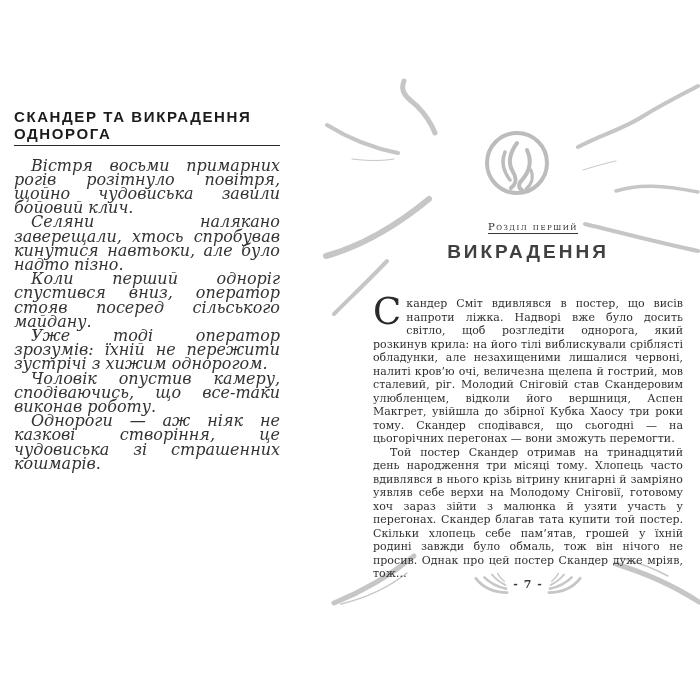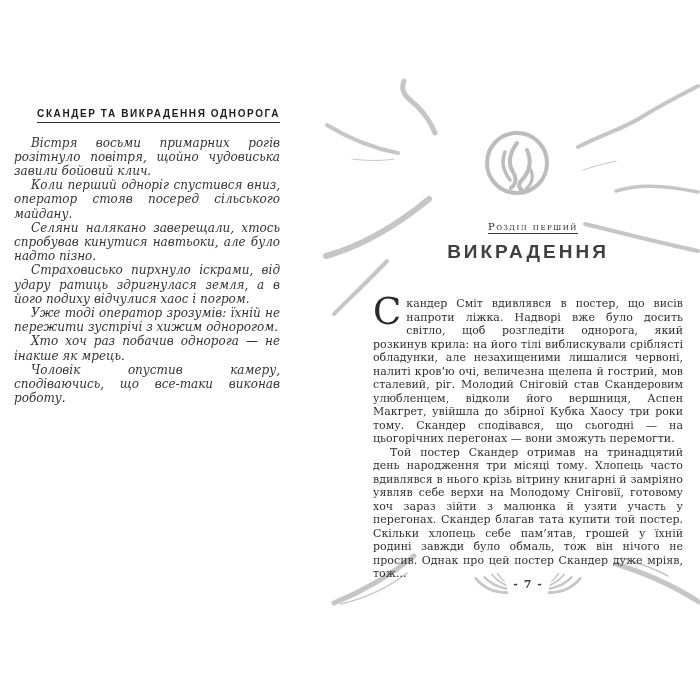--- a/index.html
+++ b/index.html
@@ -6,28 +6,28 @@
   body{
     width:700px;height:700px;position:relative;background:#ffffff;
     font-family:"DejaVu Serif", serif;color:#2f2f2f;overflow:hidden;
   }
   .decor-svg{position:absolute;left:0;top:0;width:700px;height:700px;z-index:0;pointer-events:none;}
   .page{position:absolute;z-index:1;}
 
   
   .left-page{left:14px;top:108px;width:266px;}
   .running-header{
-    text-align:right;
+    text-align:left;
     font-family:"Liberation Sans", sans-serif;
-    font-size:10px;font-weight:bold;letter-spacing:1.6px;color:#1c1c1c;
+    font-size:15px;font-weight:bold;letter-spacing:1.6px;color:#1c1c1c;
   }
   .running-header span{display:inline-block;border-bottom:1px solid #2a2a2a;padding-bottom:2.5px;}
   .left-body{
     margin-top:13px;
-    font-style:italic;font-size:12px;line-height:14.2px;text-align:justify;color:#333;
+    font-style:italic;font-size:16px;line-height:14.2px;text-align:justify;color:#333;
   }
   .left-body p{margin:0;text-indent:17px;}
 
   
   .right-page{left:373px;top:0;width:310px;}
   .chapter-label{
     position:absolute;left:5px;top:221px;width:100%;text-align:center;
     font-size:10px;letter-spacing:1.5px;color:#262626;
     font-variant-caps:small-caps;
   }
@@ -91,26 +91,25 @@
     <path d="M531,170 C534,178 532,184 526,189" stroke-width="3"></path>
   </g>
 </svg>
 
 <div class="page left-page">
   <div class="running-header">
     <span>СКАНДЕР ТА ВИКРАДЕННЯ ОДНОРОГА</span>
   </div>
   <div class="left-body">
       <p>Вістря восьми примарних рогів розітнуло повітря, щойно чудовиська завили бойовий клич.</p>
+      <p>Селяни налякано заверещали, хтось спробував кинутися навтьоки, але було надто пізно.</p>
       <p>Коли перший одноріг спустився вниз, оператор стояв посеред сільського майдану.</p>
-      <p>Селяни налякано заверещали, хтось спробував кинутися навтьоки, але було надто пізно.</p>
-      <p>Страховисько пирхнуло іскрами, від удару ратиць здригнулася земля, а в його подиху відчулися хаос і погром.</p>
       <p>Уже тоді оператор зрозумів: їхній не пережити зустрічі з хижим однорогом.</p>
-      <p>Хто хоч раз побачив однорога — не інакше як мрець.</p>
       <p>Чоловік опустив камеру, сподіваючись, що все-таки виконав роботу.</p>
+      <p>Однороги — аж ніяк не казкові створіння, це чудовиська зі страшенних кошмарів.</p>
     </div>
 </div>
 
 <div class="page right-page">
   <div class="chapter-label">
     <span>Розділ перший</span>
   </div>
   <div class="chapter-title">ВИКРАДЕННЯ</div>
 
   <div class="right-body">

